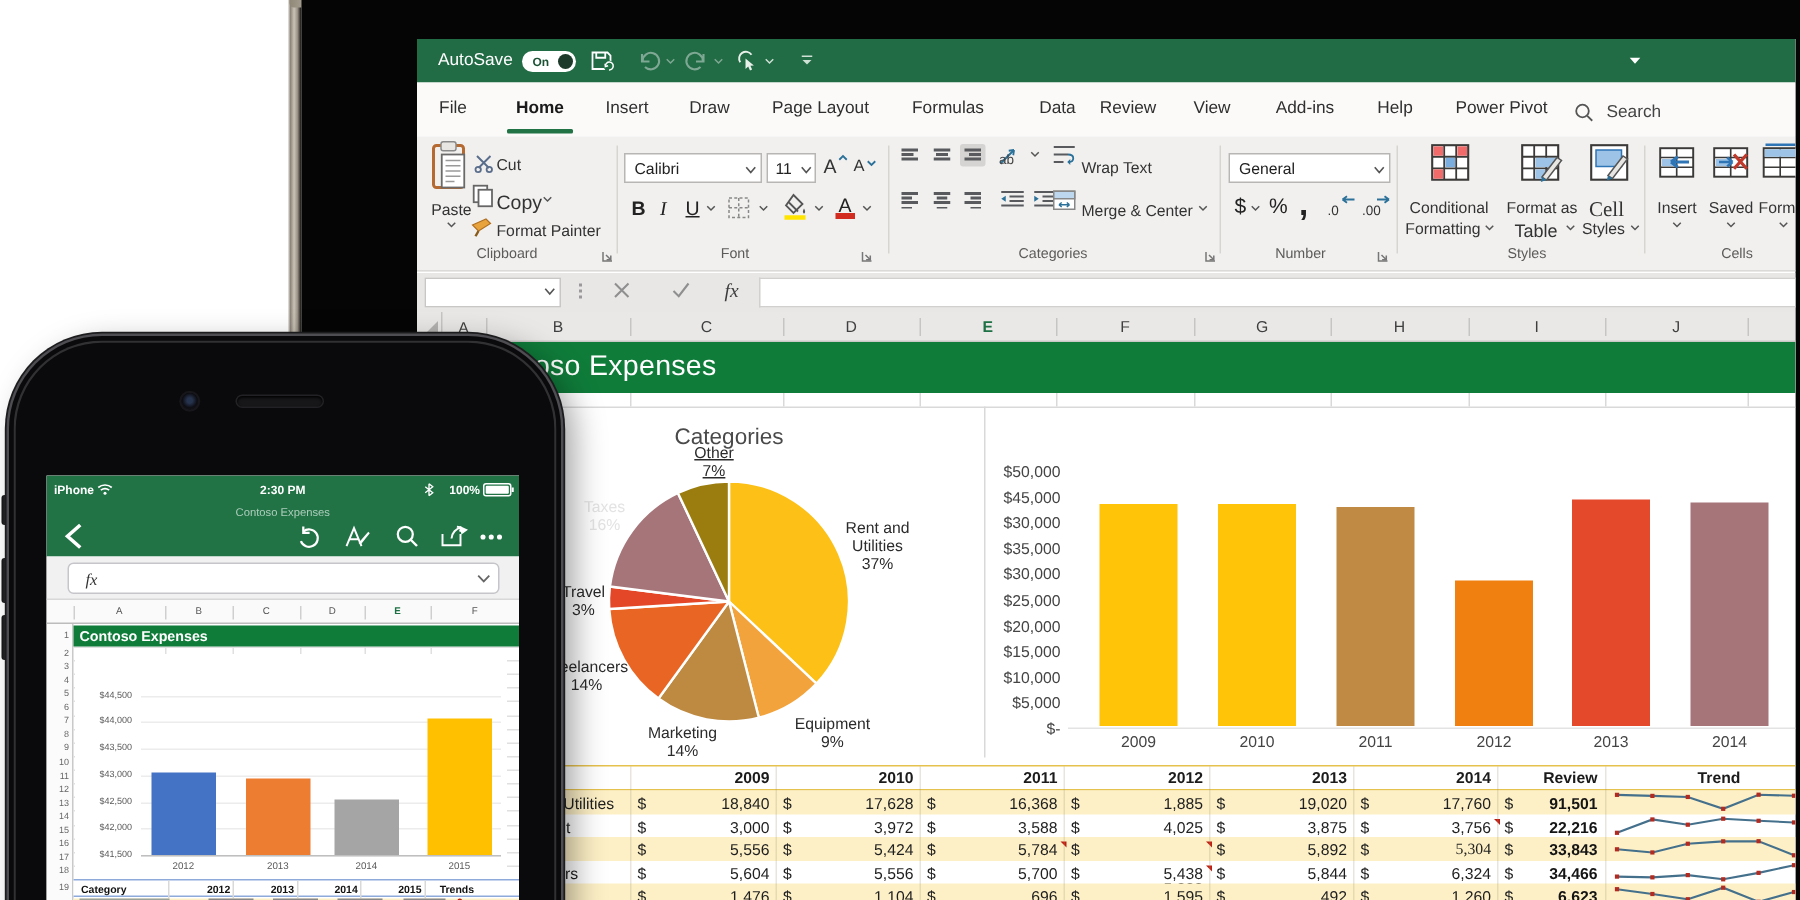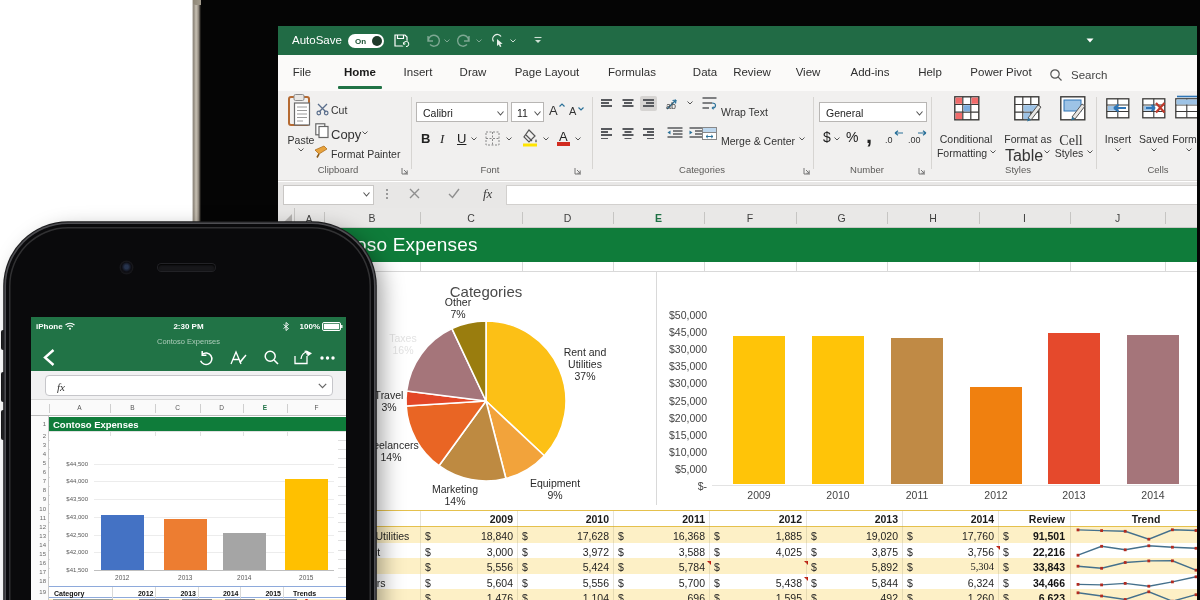--- a/index.html
+++ b/index.html
@@ -370,21 +370,21 @@
           </svg>
           <svg width="28" height="25" style="position: absolute; left: 736px; top: 5px; overflow: visible;">
             <rect x="0.8" y="0.8" width="24" height="23" fill="#fff" stroke="#3b3a39" stroke-width="1.4"></rect>
             <path d="M0.8 8.5 L24.8 8.5 M0.8 16.2 L24.8 16.2 M8.8 0.8 L8.8 23.8 M16.8 0.8 L16.8 23.8" stroke="#3b3a39" stroke-width="1.2"></path>
             <rect x="9.6" y="9.2" width="14.4" height="6.2" fill="#9dc3e6"></rect>
             <rect x="9.6" y="16.9" width="6.4" height="6.2" fill="#9dc3e6"></rect>
             <path d="M14 22 L24 9 L27 11 L17 24 Z" fill="#e8e6e3" stroke="#555" stroke-width="1"></path>
             <path d="M14 22 L13.2 25.4 L17 24 Z" fill="#2b7199"></path>
           </svg>
           <div style="position: absolute; left: 750px; top: 43px; white-space: nowrap; line-height: 1; font-size: 10.5px; color: rgb(51, 51, 51); transform: translateX(-50%);">Format as</div>
-          <div style="position: absolute; left: 746px; top: 57px; white-space: nowrap; line-height: 1; font-size: 16px; color: rgb(51, 51, 51); transform: translateX(-50%);">Table</div>
+          <div style="position: absolute; left: 746px; top: 57px; white-space: nowrap; line-height: 1; font-size: 12px; color: rgb(51, 51, 51); transform: translateX(-50%);">Table</div>
           <svg width="6" height="4" style="position: absolute; left: 766px; top: 59px; overflow: visible;">
             <path d="M0.5 0.5 L3 3 L5.5 0.5" fill="none" stroke="#555" stroke-width="1"></path>
           </svg>
           <svg width="27" height="25" style="position: absolute; left: 782px; top: 5px; overflow: visible;">
             <rect x="0.8" y="0.8" width="24" height="23" fill="#fff" stroke="#3b3a39" stroke-width="1.4"></rect>
             <rect x="4" y="4" width="17" height="11" fill="#9dc3e6" stroke="#2e75b6" stroke-width="1"></rect>
             <path d="M12 21 L22 8 L25 10 L15 23 Z" fill="#e8e6e3" stroke="#555" stroke-width="1"></path>
             <path d="M12 21 L11.2 24.4 L15 23 Z" fill="#2b7199"></path>
           </svg>
           <div style="position: absolute; left: 793px; top: 43px; white-space: nowrap; line-height: 1; font-size: 14px; color: rgb(51, 51, 51); transform: translateX(-50%); font-family: Liberation Serif, serif;">Cell</div>
@@ -523,21 +523,21 @@
             <div>14%</div>
           </div>
           <div class="pie-lbl" style="position: absolute; left: 111px; top: 161px;">
             <div>Travel</div>
             <div>3%</div>
           </div>
           <div class="pie-lbl faint" style="position: absolute; left: 125px; top: 104px;">
             <div>Taxes</div>
             <div>16%</div>
           </div>
-          <div class="pie-lbl" style="position: absolute; left: 180px; top: 68px;">
+          <div class="pie-lbl" style="position: absolute; left: 198px; top: 68px; text-decoration: underline;">
             <div>Other</div>
             <div>7%</div>
           </div>
           <div style="position: absolute; left: 429px; top: 82px; white-space: nowrap; line-height: 1; font-size: 10.5px; color: rgb(68, 68, 68); transform: translateX(-100%);">$50,000</div>
           <div style="position: absolute; left: 429px; top: 99.1px; white-space: nowrap; line-height: 1; font-size: 10.5px; color: rgb(68, 68, 68); transform: translateX(-100%);">$45,000</div>
           <div style="position: absolute; left: 429px; top: 116.2px; white-space: nowrap; line-height: 1; font-size: 10.5px; color: rgb(68, 68, 68); transform: translateX(-100%);">$30,000</div>
           <div style="position: absolute; left: 429px; top: 133.3px; white-space: nowrap; line-height: 1; font-size: 10.5px; color: rgb(68, 68, 68); transform: translateX(-100%);">$35,000</div>
           <div style="position: absolute; left: 429px; top: 150.4px; white-space: nowrap; line-height: 1; font-size: 10.5px; color: rgb(68, 68, 68); transform: translateX(-100%);">$30,000</div>
           <div style="position: absolute; left: 429px; top: 167.5px; white-space: nowrap; line-height: 1; font-size: 10.5px; color: rgb(68, 68, 68); transform: translateX(-100%);">$25,000</div>
           <div style="position: absolute; left: 429px; top: 184.6px; white-space: nowrap; line-height: 1; font-size: 10.5px; color: rgb(68, 68, 68); transform: translateX(-100%);">$20,000</div>

